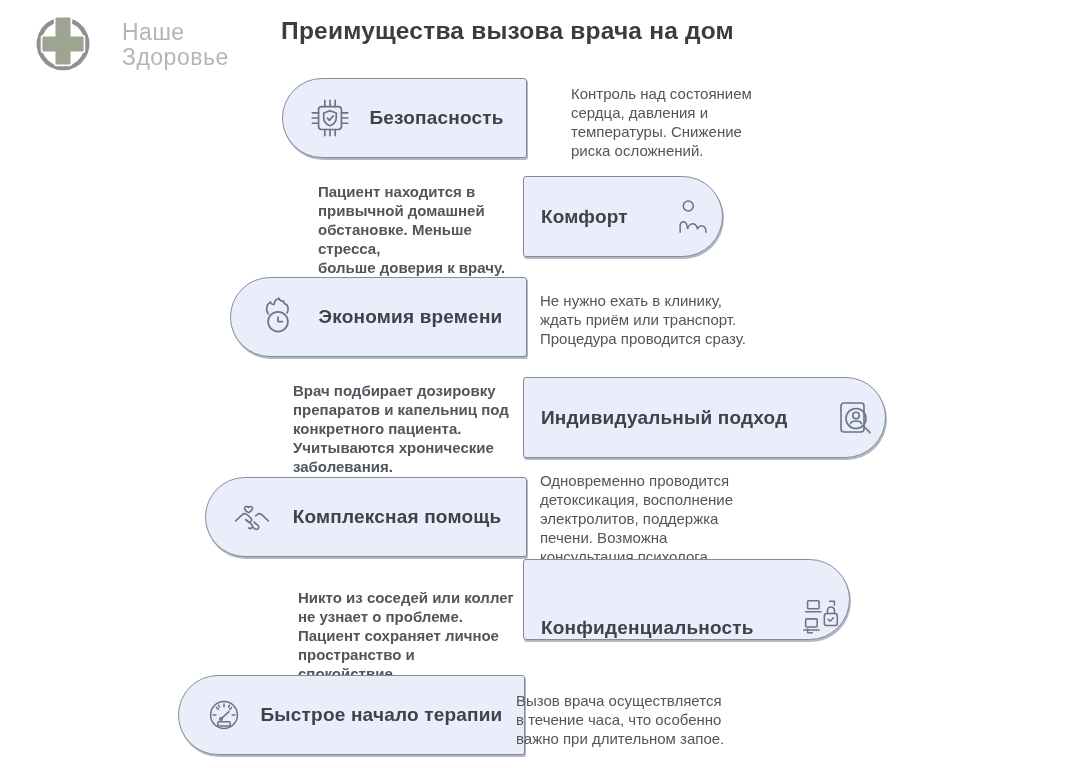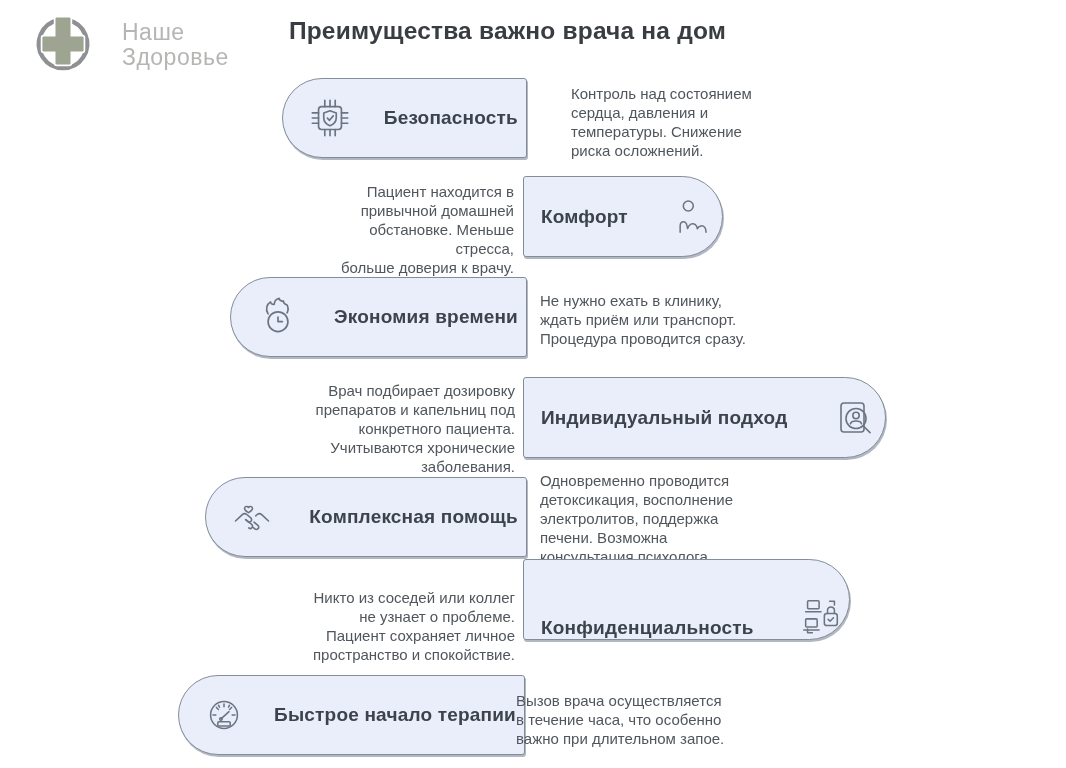--- a/index.html
+++ b/index.html
@@ -17,50 +17,50 @@
   }
   
   .card{
     position:absolute;height:80px;background:#e9eefa;
     border:1.5px solid #838d99;box-shadow:1px 2px 0 0 #b2b8c1;
     display:flex;align-items:center;box-sizing:border-box;
   }
   .card.left{border-radius:41px 3px 3px 41px;padding-left:22px;}
   .card.right{border-radius:3px 41px 41px 3px;padding-left:17px;padding-right:30px;justify-content:space-between;gap:44px;}
   .card-title{font-size:19px;font-weight:bold;color:#3c434b;letter-spacing:.2px;white-space:nowrap;}
-  .card.left .card-title{flex:1;text-align:right;padding-right:8px;}
+  .card.left .card-title{flex:1;text-align:center;padding-right:8px;}
   .card-icon{flex:0 0 auto;display:flex;align-items:center;justify-content:center;}
   .card-icon svg{stroke:#6b7480;fill:none;stroke-width:1.6;stroke-linecap:round;stroke-linejoin:round;}
   
   .desc{
     position:absolute;font-size:15px;line-height:19px;color:#50565c;
     white-space:pre-line;
   }
-  .desc.align-right{text-align:right;}
+  .desc.align-right{font-weight:bold;}
 </style>
 </head>
 <body>
 
 <div id="canvas">
 
   <div class="logo">
     <span>
       <svg width="62" height="62" viewBox="0 0 64 64">
         <path d="M36.77 8.46 A25 25 0 1 1 27.23 8.46" stroke="#8f9094" stroke-width="4.5" fill="none" stroke-linecap="round"></path>
         <path d="M25.5 7 H38.5 V26.5 H52 V39.5 H38.5 V53 H25.5 V39.5 H12 V26.5 H25.5 Z" fill="none" stroke="#ffffff" stroke-width="6" stroke-linejoin="round"></path>
         <path d="M25.5 7 H38.5 V26.5 H52 V39.5 H38.5 V53 H25.5 V39.5 H12 V26.5 H25.5 Z" fill="#9da491" stroke="#9da491" stroke-width="2.5" stroke-linejoin="round"></path>
       </svg>
     </span>
     <div class="logo-text">
       <div>Наше</div>
       <div>Здоровье</div>
     </div>
   </div>
 
-  <div class="main-title">Преимущества важно врача на дом</div>
+  <div class="main-title">Преимущества вызова врача на дом</div>
 
   <div class="card left" style="left:282px;top:78px;width:245px;">
     <span class="card-icon">
       <svg width="50" height="50" viewBox="0 0 48 48">
         <rect x="13" y="13" width="22" height="22" rx="3"></rect>
         <path d="M19 13V7M24 13V7M29 13V7M19 41v-6M24 41v-6M29 41v-6M13 19H7M13 24H7M13 29H7M41 19h-6M41 24h-6M41 29h-6"></path>
         <path d="M24 17l6 2.2v4.6c0 3.9-2.4 6.3-6 7.7-3.6-1.4-6-3.8-6-7.7v-4.6z"></path>
         <path d="M21.5 24.2l2 2 3.6-4.2"></path>
       </svg>
     </span>

